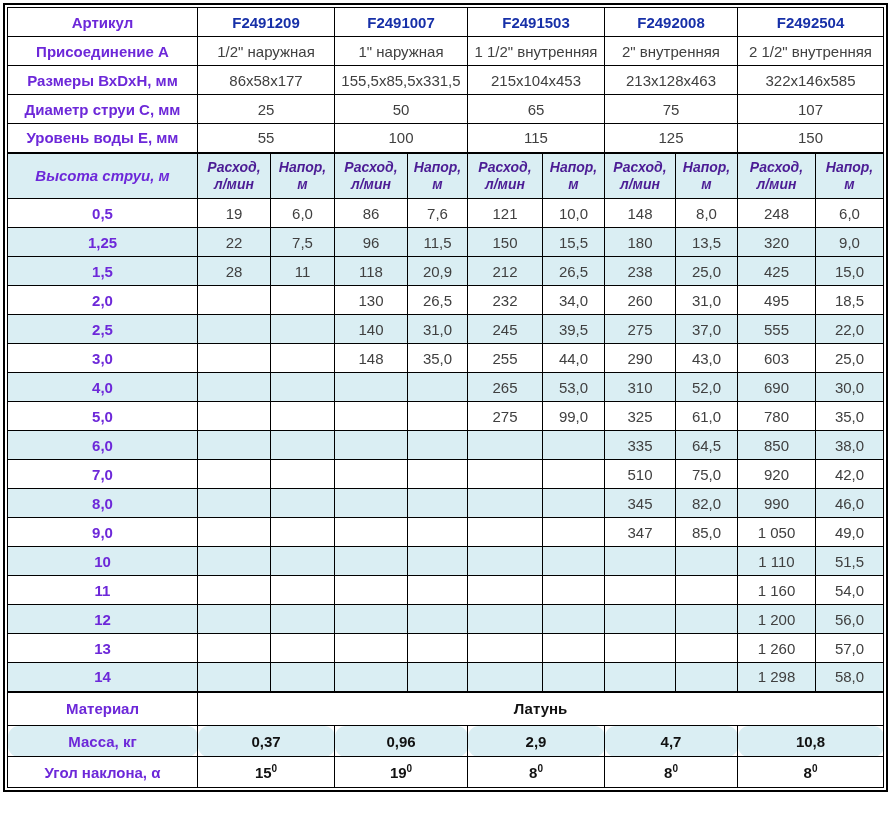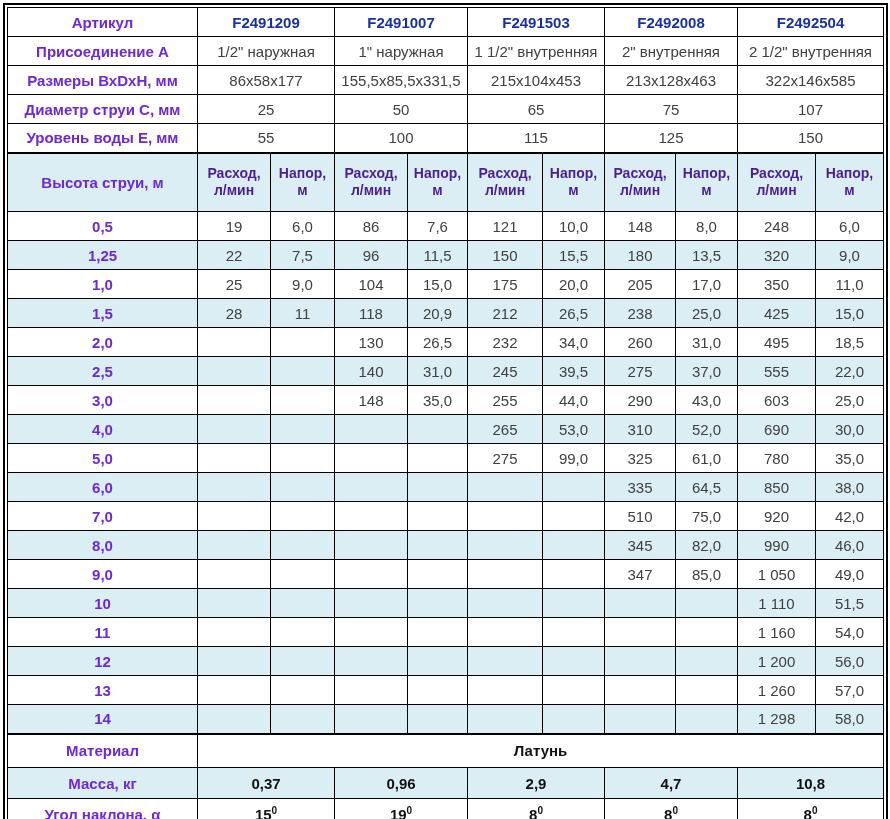--- a/index.html
+++ b/index.html
@@ -30,21 +30,21 @@
   }
   table.spec td, table.spec th {
     border: 1px solid #000000;
     text-align: center;
     vertical-align: middle;
     padding: 0 2px;
     overflow: hidden;
     box-sizing: border-box;
   }
   tr.info   { height: 29px; }
-  tr.flow-head { height: 59px; }
+  tr.flow-head { height: 46px; font-style: italic; }
   tr.jet    { height: 29px; }
   tr.material-row { height: 34px; }
   tr.mass-row { height: 31px; }
   tr.angle-row { height: 31px; }
 
   .row-label {
     font-weight: bold;
     font-size: 15px;
     color: #6d28d9;
   }
@@ -69,21 +69,21 @@
   }
   tr.flow-head th.pair {
     font-size: 14px;
     font-weight: bold;
     color: #4c1d95;
     white-space: pre-line;
     line-height: 1.2;
   }
   tr.alt td { background: #daeef3; }
   tr.material-row td { border-top: 2px solid #000000; }
-  tr.mass-row td { background: #daeef3; }
+  tr.mass-row td { background: #daeef3; border-radius: 11px; }
   sup.deg {
     font-size: 10px;
     font-weight: bold;
     color: #111111;
     vertical-align: super;
     line-height: 0;
   }
 </style>
 </head>
 <body>
@@ -196,33 +196,20 @@
             <td class="value">7,5</td>
             <td class="value">96</td>
             <td class="value">11,5</td>
             <td class="value">150</td>
             <td class="value">15,5</td>
             <td class="value">180</td>
             <td class="value">13,5</td>
             <td class="value">320</td>
             <td class="value">9,0</td>
           </tr>
-          <tr class="jet">
-            <td class="row-label">1,0</td>
-            <td class="value">25</td>
-            <td class="value">9,0</td>
-            <td class="value">104</td>
-            <td class="value">15,0</td>
-            <td class="value">175</td>
-            <td class="value">20,0</td>
-            <td class="value">205</td>
-            <td class="value">17,0</td>
-            <td class="value">350</td>
-            <td class="value">11,0</td>
-          </tr>
           <tr class="jet alt">
             <td class="row-label">1,5</td>
             <td class="value">28</td>
             <td class="value">11</td>
             <td class="value">118</td>
             <td class="value">20,9</td>
             <td class="value">212</td>
             <td class="value">26,5</td>
             <td class="value">238</td>
             <td class="value">25,0</td>

